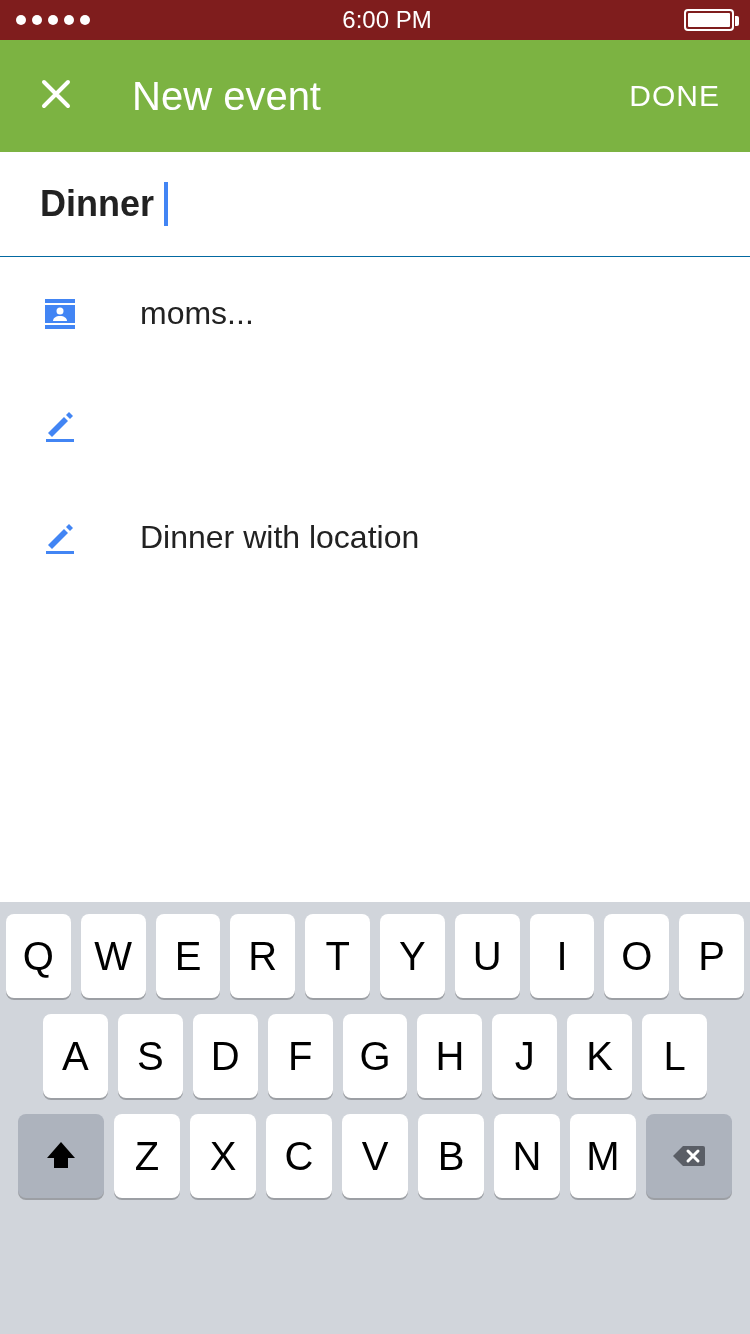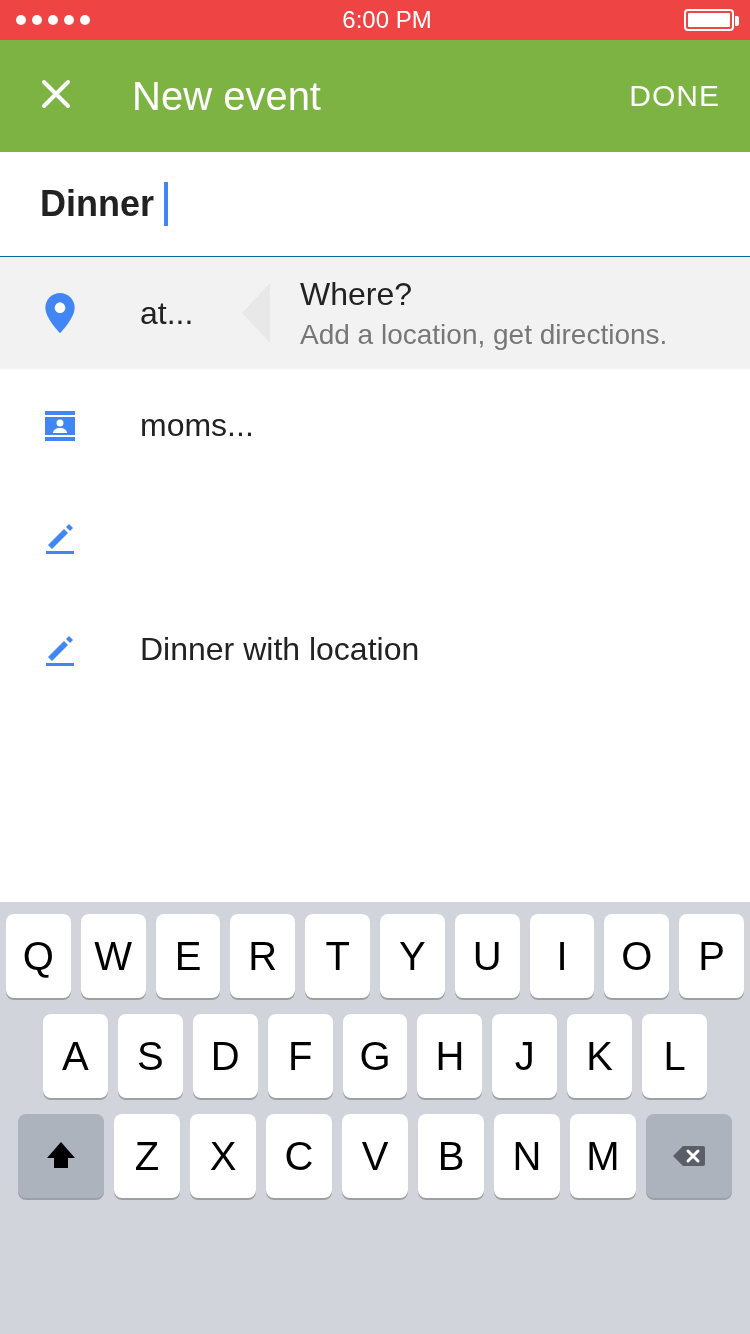--- a/index.html
+++ b/index.html
@@ -1,18 +1,18 @@
 <!DOCTYPE html>
 <html><head>
 <meta charset="utf-8">
 <style>
   * { box-sizing: border-box; margin: 0; padding: 0; }
   html, body { width: 750px; height: 1334px; overflow: hidden; font-family: -apple-system, "Helvetica Neue", Arial, sans-serif; background: #fff; }
   .status-bar {
-    height: 40px; background: #ef4444; display: flex; align-items: center;
+    height: 40px; background: #7f1d1d; display: flex; align-items: center;
     justify-content: space-between; padding: 6px 16px; color: #fff; font-size: 24px;
   }
   .status-dots { display: flex; gap: 6px; }
   .status-dots span { width: 10px; height: 10px; border-radius: 50%; background: #fff; display: inline-block; }
   .battery { width: 50px; height: 22px; border: 2.5px solid #fff; border-radius: 4px; position: relative; }
   .battery::after { content: ""; position: absolute; right: -7px; top: 5px; width: 4px; height: 10px; background: #fff; border-radius: 0 2px 2px 0; }
   .battery-fill { position: absolute; left: 2px; top: 2px; bottom: 2px; right: 2px; background: #fff; border-radius: 1px; }
 
   .header {
     height: 112px; background: #7cb342; display: flex; align-items: center; padding: 0 30px 0 40px; justify-content: flex-end;
@@ -96,34 +96,20 @@
 
 <div class="title-input-wrap">
   <div class="title-input">
     <span>Dinner</span>
     <span class="cursor"></span>
   </div>
 </div>
 
 <div class="suggestions">
 
-  <div class="row highlighted">
-    <div class="icon">
-      <svg width="32" height="40" viewBox="0 0 24 30">
-          <path fill="#4285f4" d="M12 0C6 0 1 5 1 11c0 8 11 19 11 19s11-11 11-19C23 5 18 0 12 0z"></path>
-          <circle cx="12" cy="11" r="4" fill="#fff"></circle>
-        </svg>
-    </div>
-    <div class="label">at...</div>
-    <div class="hint-wrap">
-      <div class="arrow-notch"></div>
-      <div class="hint-title">Where?</div>
-      <div class="hint-sub">Add a location, get directions.</div>
-    </div>
-  </div>
 
   <div class="row">
     <div class="icon">
       <svg width="36" height="36" viewBox="0 0 36 36">
           <rect x="3" y="4" width="30" height="4" fill="#4285f4"></rect>
           <rect x="3" y="10" width="30" height="18" fill="#4285f4"></rect>
           <rect x="3" y="30" width="30" height="4" fill="#4285f4"></rect>
           <circle cx="18" cy="16" r="3.5" fill="#fff"></circle>
           <path d="M11 26c0-3 3-5 7-5s7 2 7 5" fill="#fff"></path>
         </svg>

